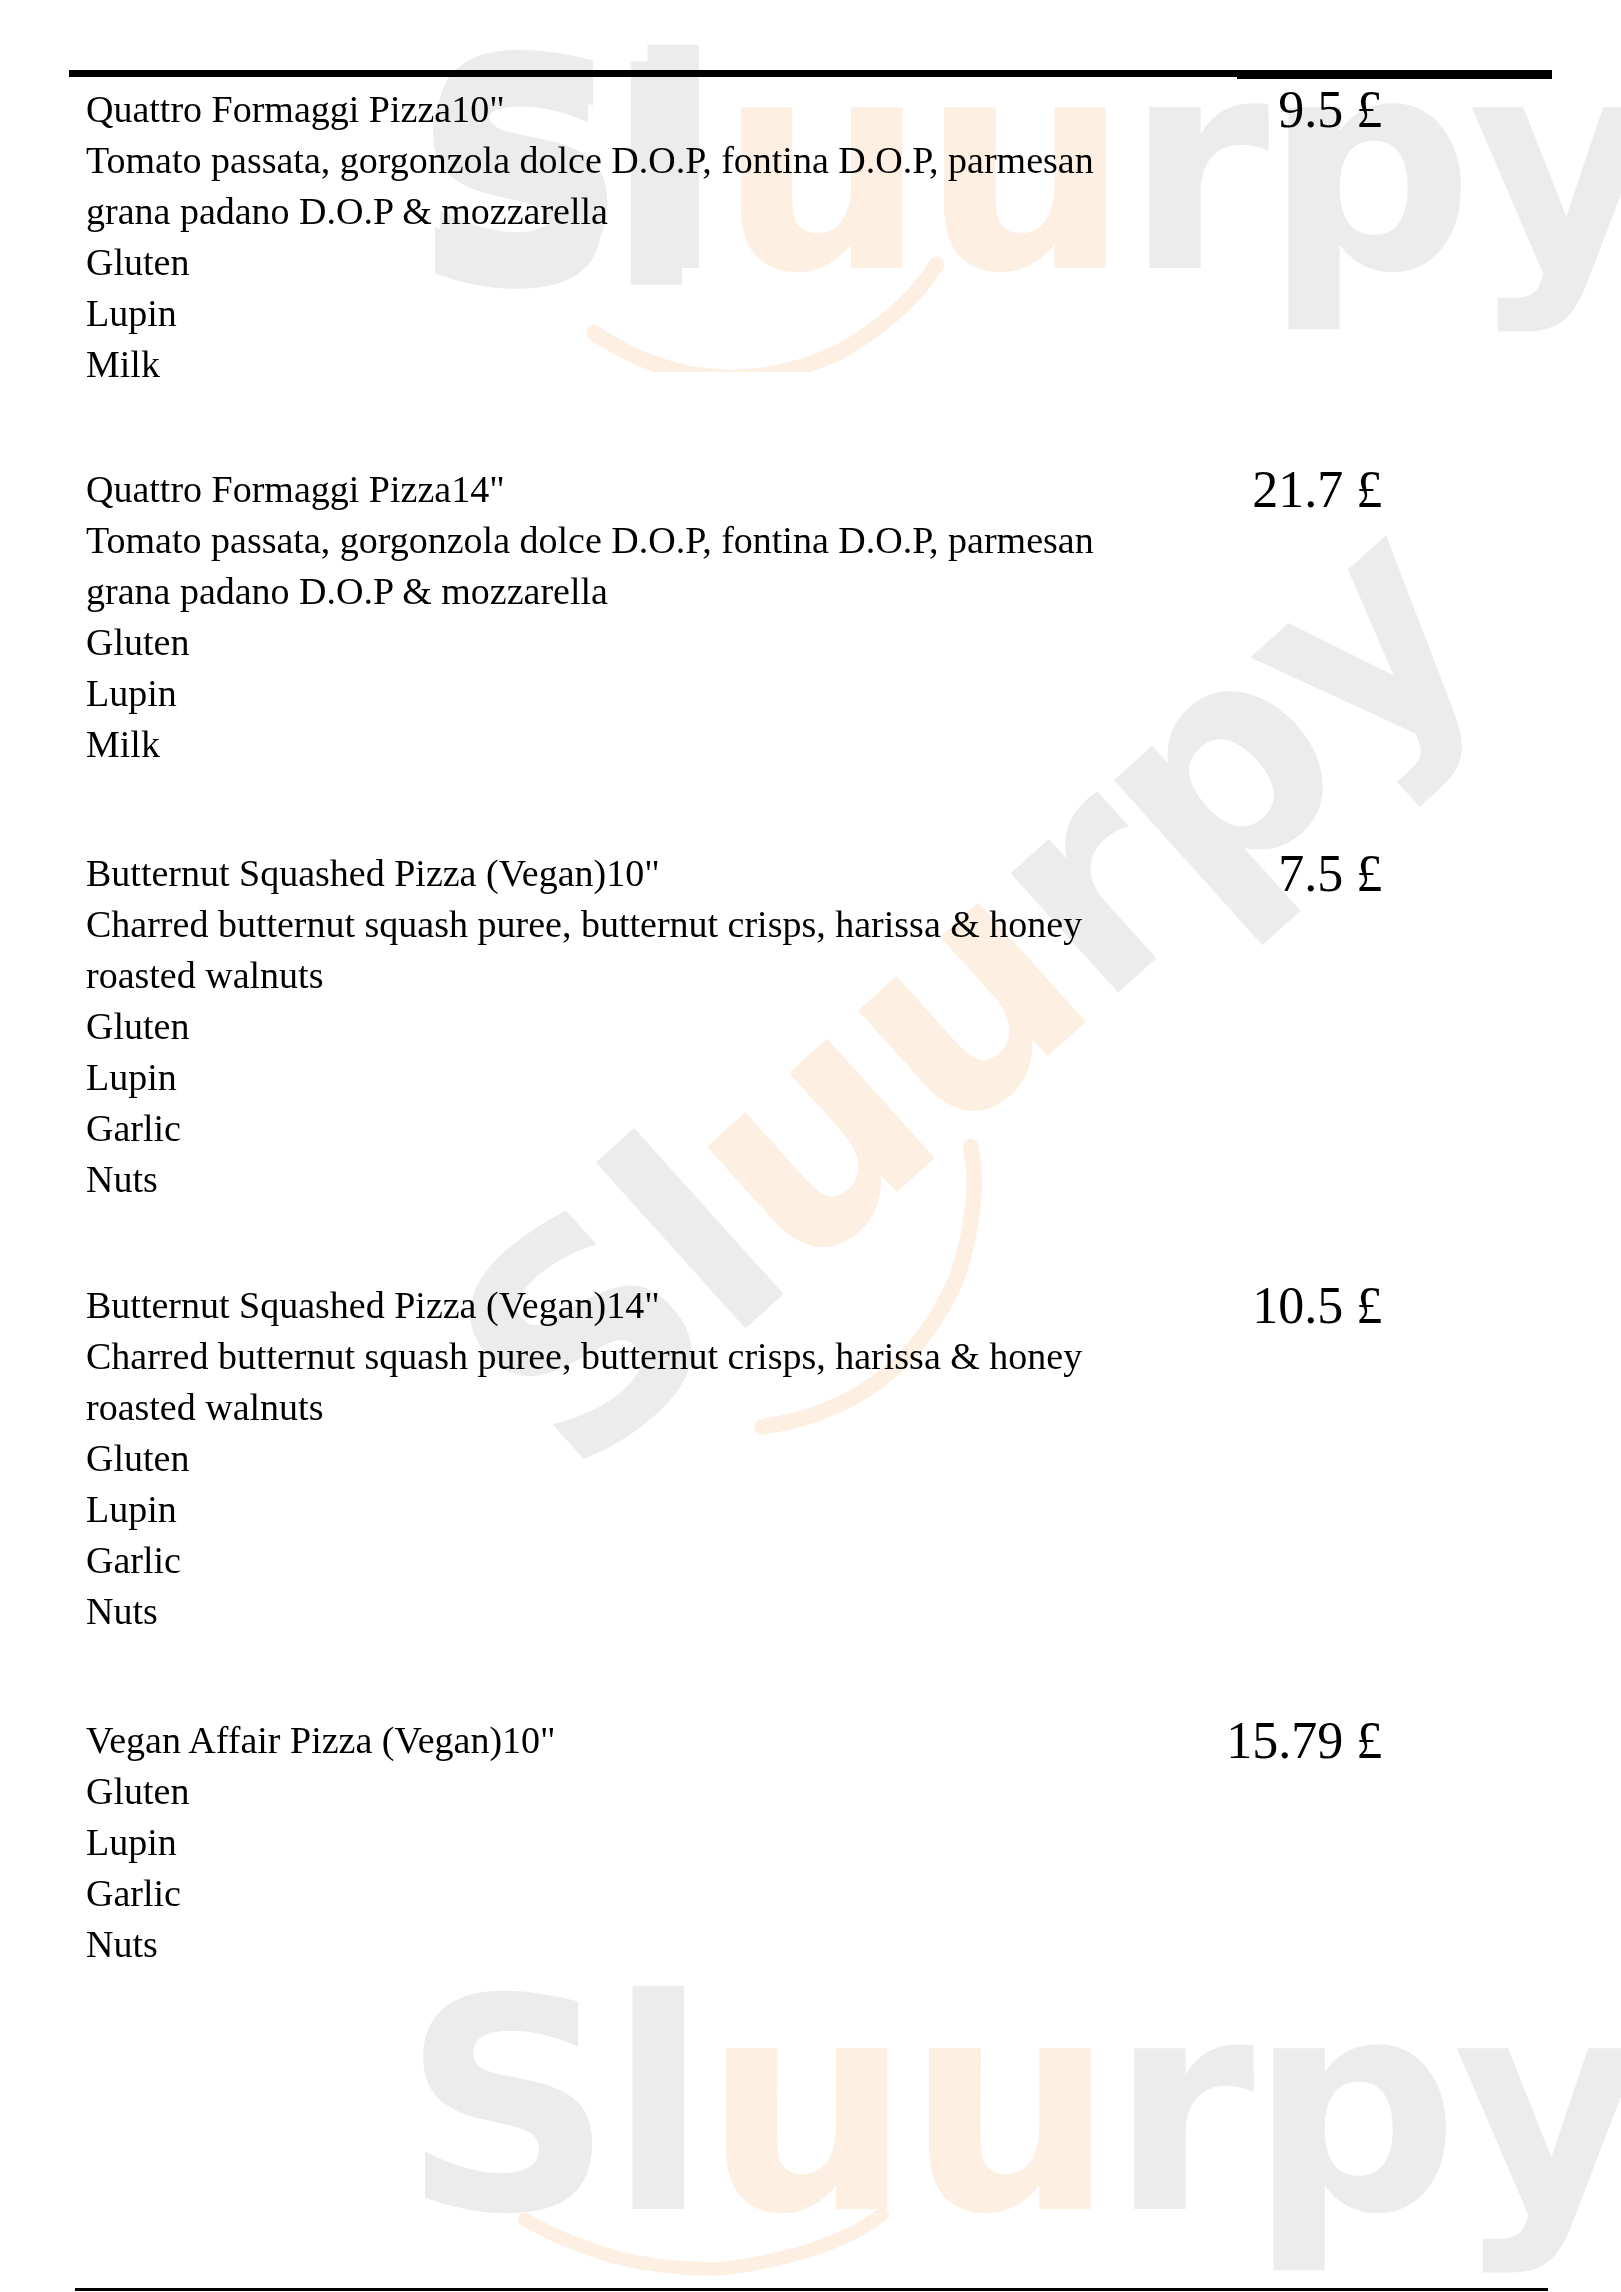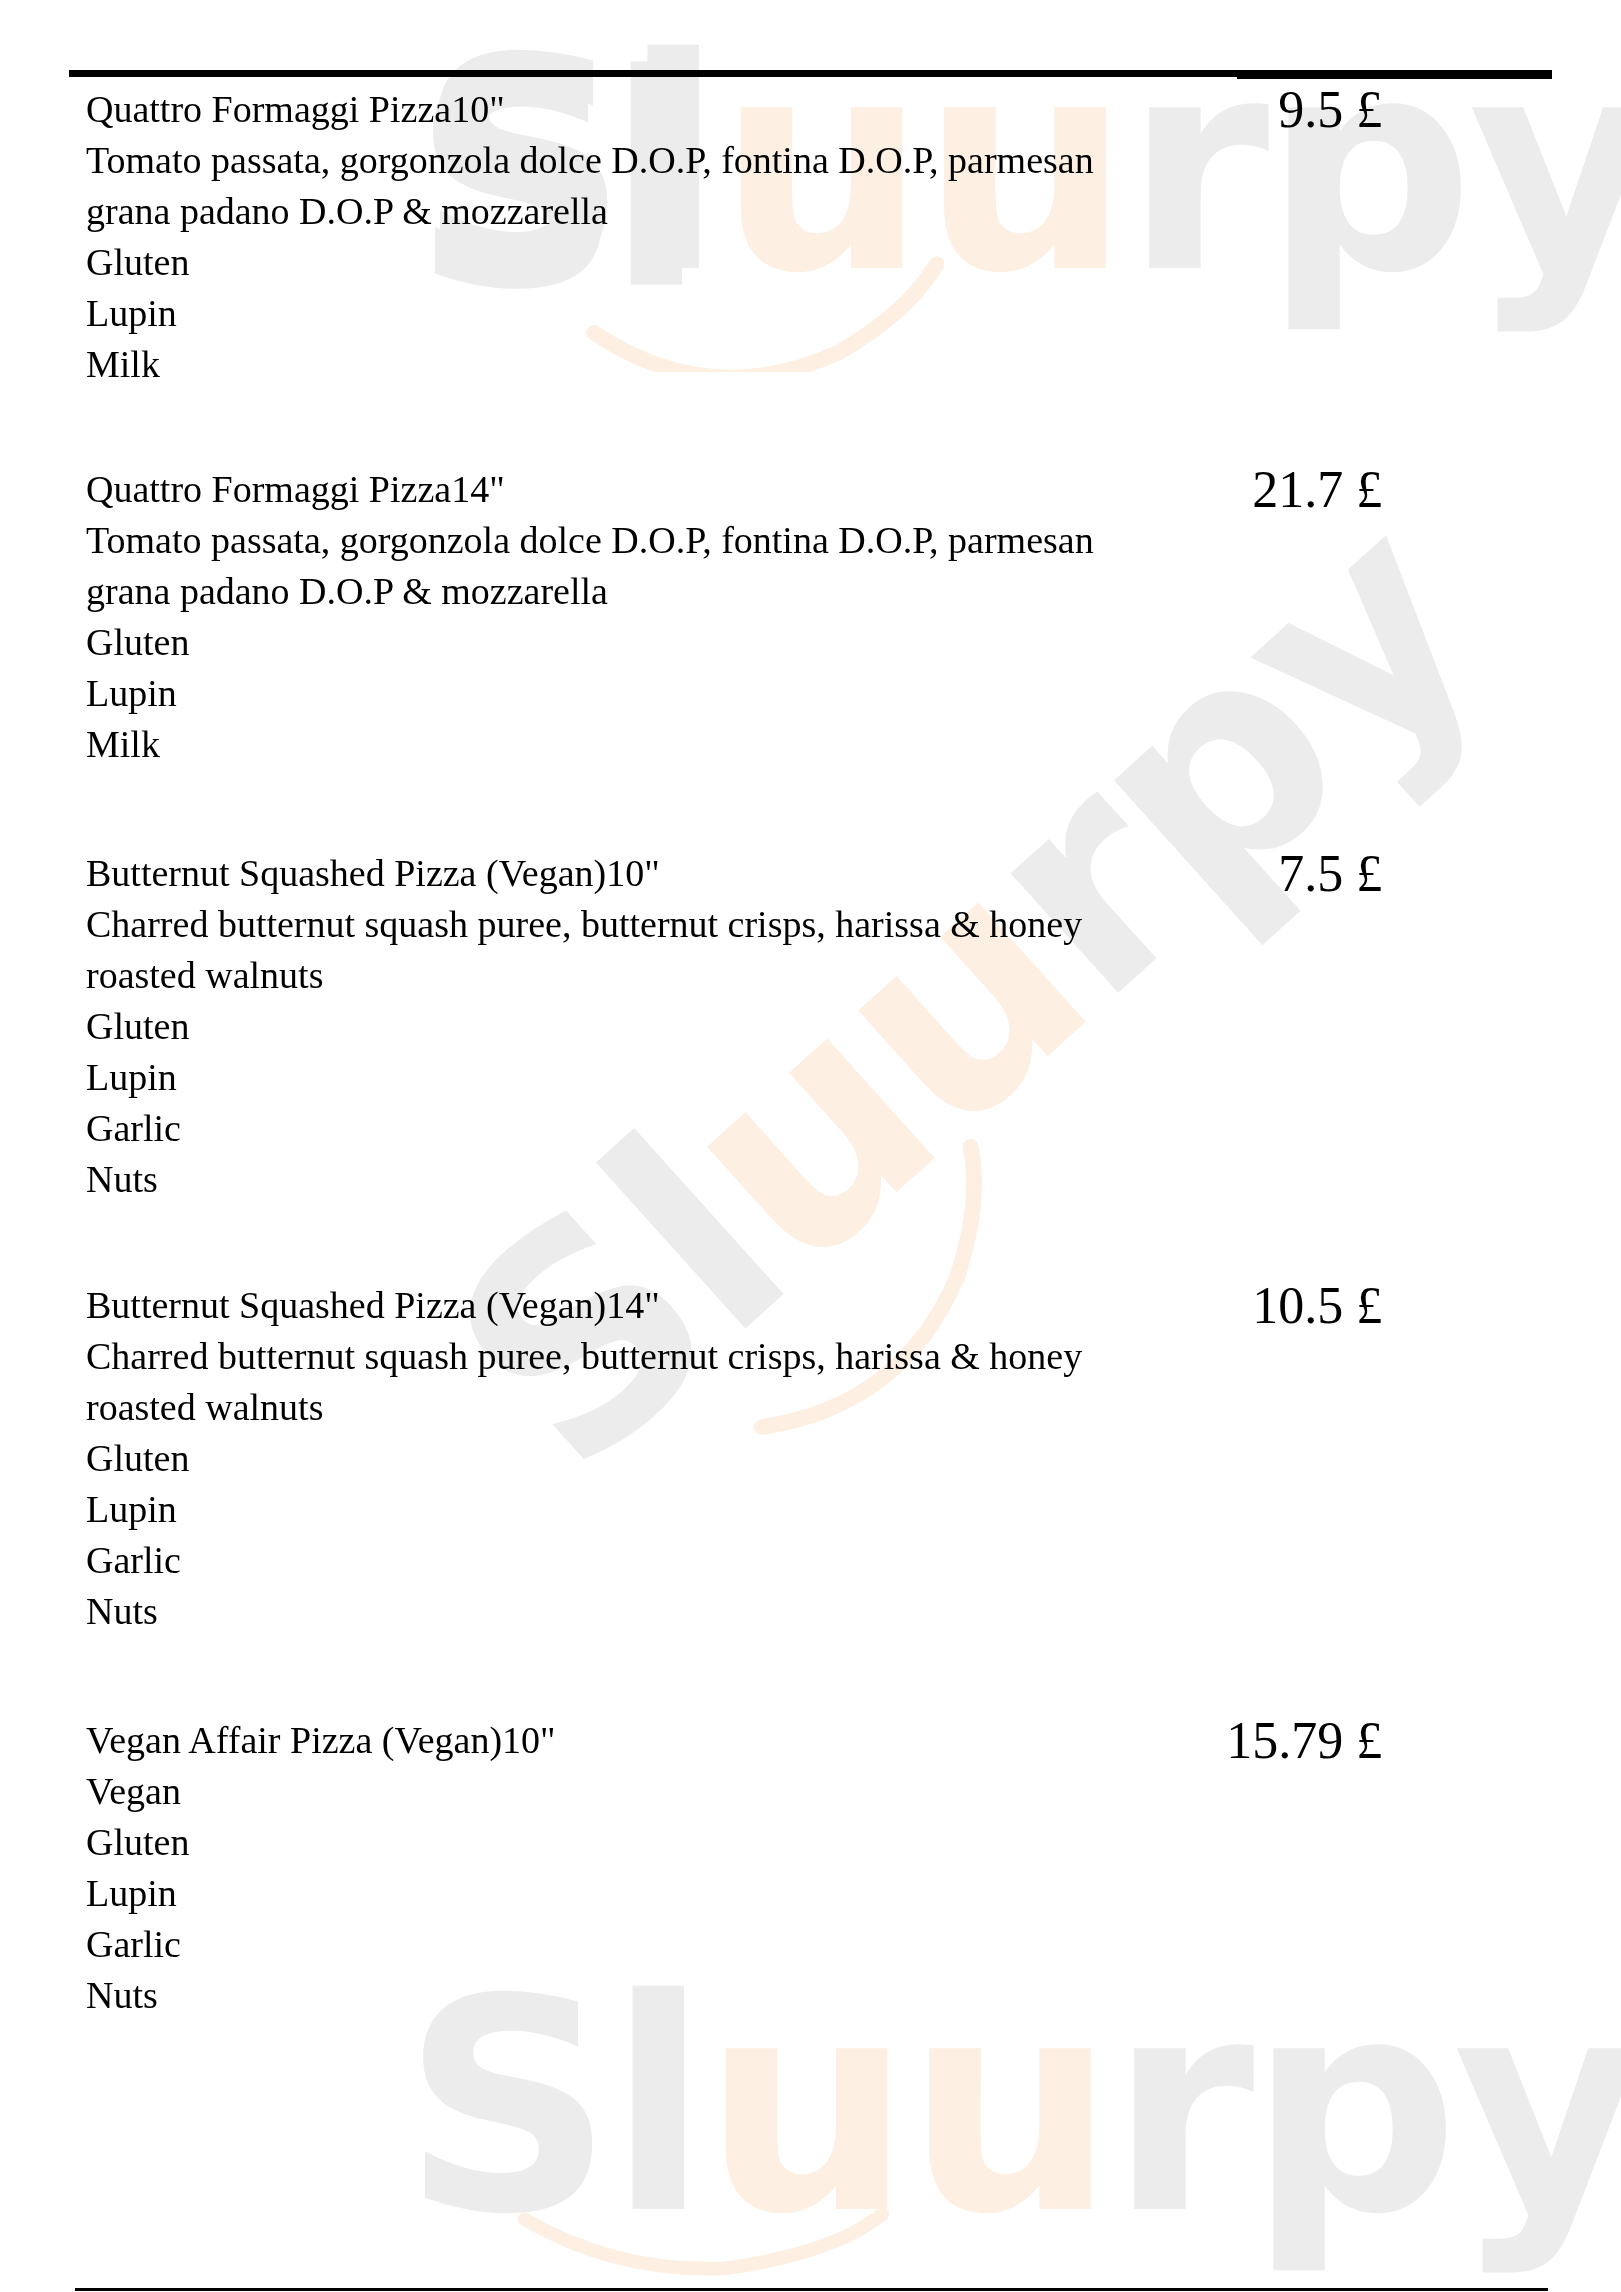--- a/index.html
+++ b/index.html
@@ -108,19 +108,18 @@
   <div class="line">Lupin</div>
   <div class="line">Garlic</div>
   <div class="line">Nuts</div>
 </div>
 
 <div class="item" style="top:1715px;">
   <div class="title-row line">
     <span>Vegan Affair Pizza (Vegan)10"</span>
     <span class="price">15.79 £</span>
   </div>
-  <div class="line">Vegan</div>
   <div class="line">Gluten</div>
   <div class="line">Lupin</div>
   <div class="line">Garlic</div>
   <div class="line">Nuts</div>
 </div>
 
 
 </body></html>

